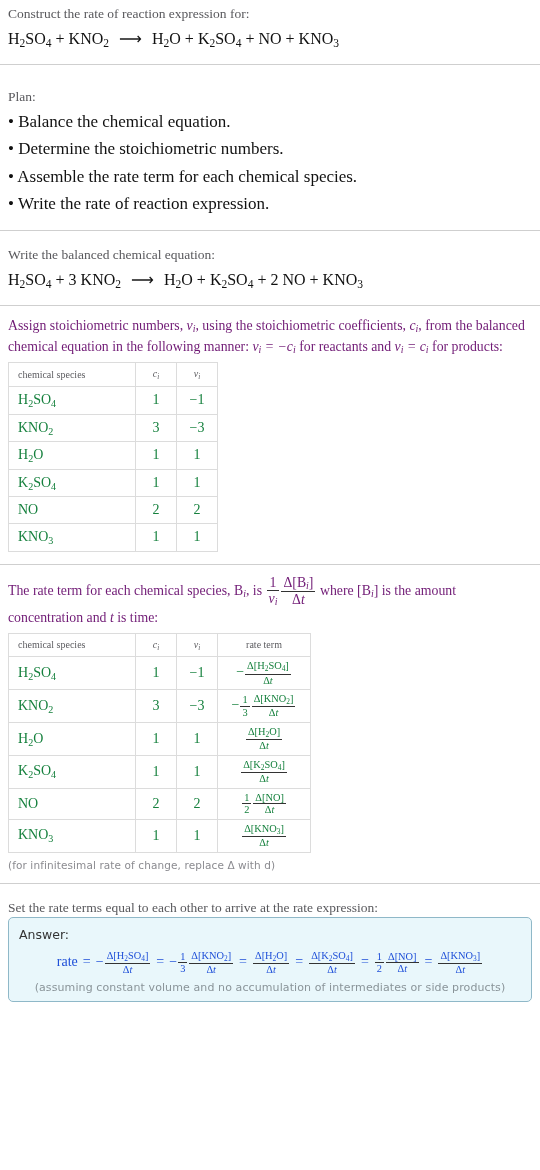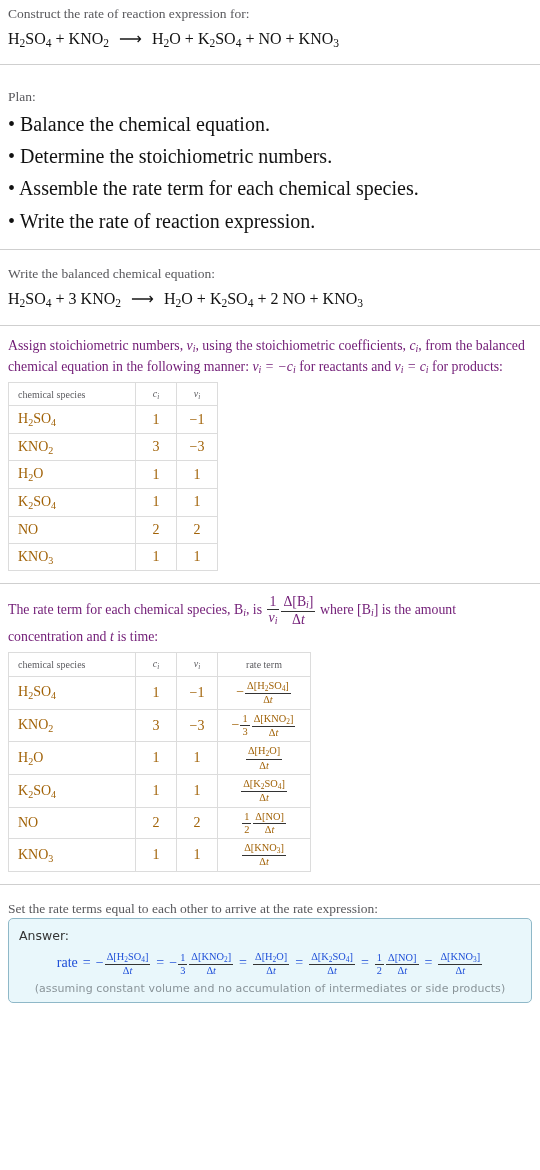--- a/index.html
+++ b/index.html
@@ -37,21 +37,21 @@
     margin: 12px -8px 10px -8px;
     height: 0;
   }
   .plan-head {
     color: #58585c;
     font-size: 13.5px;
     line-height: 1.5;
     margin-top: 22px;
   }
   .plan-item {
-    font-size: 20px;
+    font-size: 17px;
     line-height: 1.62;
     color: #111;
   }
   .para {
     font-size: 13.8px;
     line-height: 1.52;
     color: #701a75;
   }
   sub { font-size: 0.72em; vertical-align: -0.25em; }
   .it { font-style: italic; }
@@ -86,21 +86,21 @@
     margin-top: 4px;
     background: #fff;
   }
   table.grid td, table.grid th {
     border: 1px solid #dcdcdc;
     padding: 5px 9px;
     font-size: 14px;
     font-weight: normal;
     text-align: center;
     vertical-align: middle;
-    color: #a16207;
+    color: #15803d;
     background: #fff;
   }
   table.grid th {
     color: #5c5c60;
     font-size: 10px;
     padding: 5px 9px;
   }
   table.grid td.species, table.grid th.species {
     text-align: left;
     min-width: 108px;
@@ -306,20 +306,21 @@
         <td class="species">KNO<sub>3</sub></td>
         <td class="num-col">1</td>
         <td class="num-col">1</td>
         <td class="rate-col">
           <span class="frac small"><span class="num">Δ[KNO<sub>3</sub>]</span><span class="den">Δ<span class="it">t</span></span></span>
         </td>
       </tr>
     </tbody>
   </table>
 
+  <div class="small-note">(for infinitesimal rate of change, replace Δ with d)</div>
 
   <hr class="rule">
 
   <div class="prompt">Set the rate terms equal to each other to arrive at the rate expression:</div>
 
   <div class="answer-box">
     <div class="answer-label">Answer:</div>
     <div class="answer-eq">
       <span>rate</span><span class="eqsign">=</span><span>−</span><span class="frac small"><span class="num">Δ[H<sub>2</sub>SO<sub>4</sub>]</span><span class="den">Δ<span class="it">t</span></span></span><span class="eqsign">=</span><span>−</span><span class="frac small"><span class="num">1</span><span class="den">3</span></span><span class="frac small"><span class="num">Δ[KNO<sub>2</sub>]</span><span class="den">Δ<span class="it">t</span></span></span><span class="eqsign">=</span><span class="frac small"><span class="num">Δ[H<sub>2</sub>O]</span><span class="den">Δ<span class="it">t</span></span></span><span class="eqsign">=</span><span class="frac small"><span class="num">Δ[K<sub>2</sub>SO<sub>4</sub>]</span><span class="den">Δ<span class="it">t</span></span></span><span class="eqsign">=</span><span class="frac small"><span class="num">1</span><span class="den">2</span></span><span class="frac small"><span class="num">Δ[NO]</span><span class="den">Δ<span class="it">t</span></span></span><span class="eqsign">=</span><span class="frac small"><span class="num">Δ[KNO<sub>3</sub>]</span><span class="den">Δ<span class="it">t</span></span></span>
     </div>

